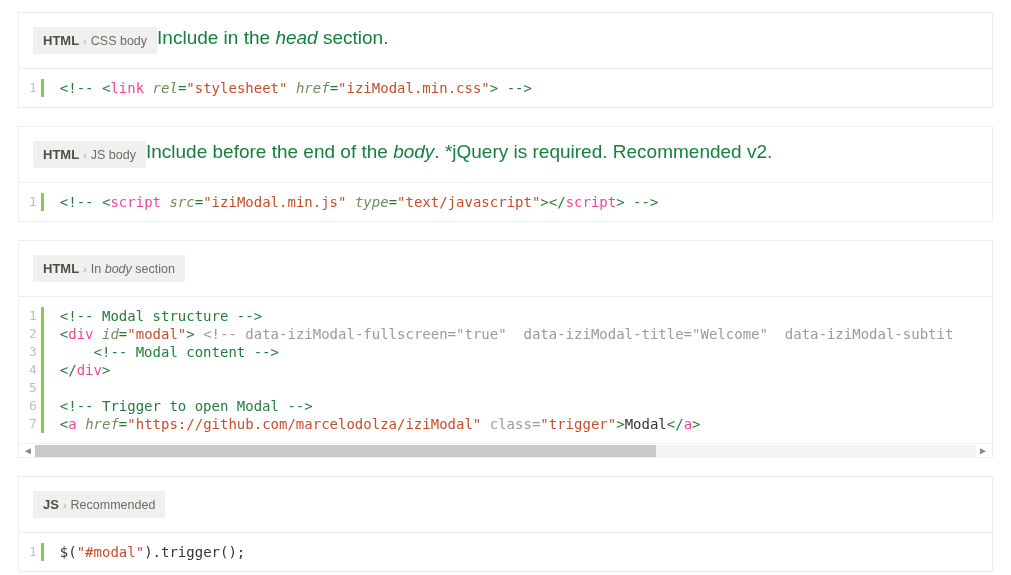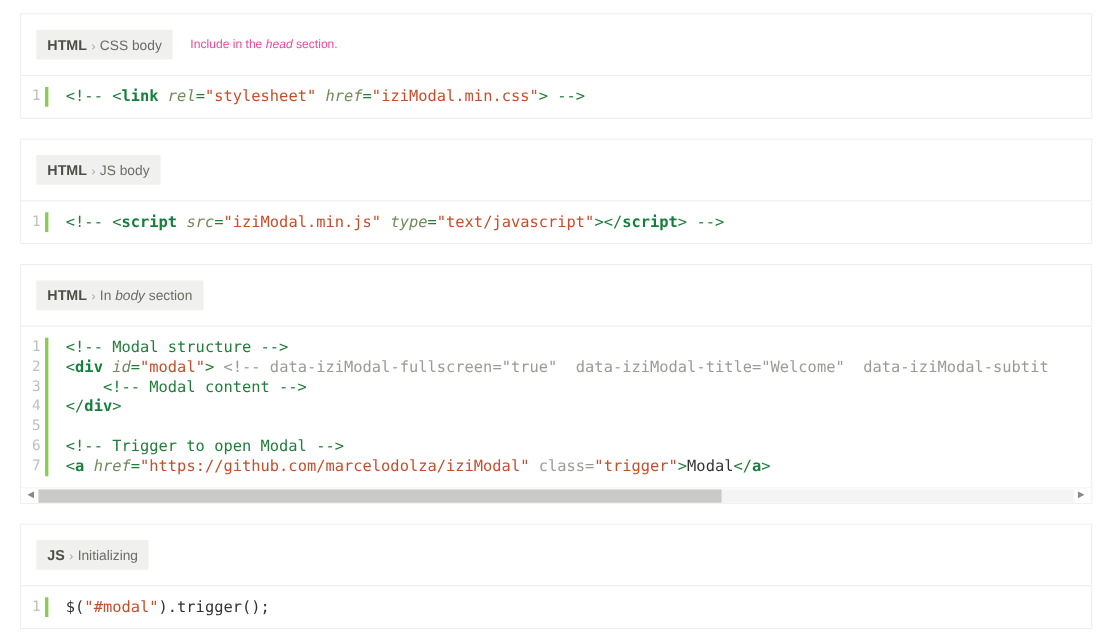--- a/index.html
+++ b/index.html
@@ -12,22 +12,21 @@
   }
   .panel {
     border: 1px solid #eee;
     margin: 0 18px 18px 18px;
     background: #fff;
   }
   .panel:first-child { margin-top: 12px; }
   .panel-header {
     padding: 14px 14px;
     display: flex;
-    align-items: center;
-    gap: 16px;
+    align-items: flex-start;
   }
   .header-tag {
     background: #f0f0ef;
     color: #5b5b57;
     padding: 6px 10px;
     font-size: 13px;
     display: inline-flex;
     align-items: baseline;
     gap: 4px;
     border-radius: 1px;
@@ -41,22 +40,22 @@
     font-size: 11px;
   }
   .header-tag .sub {
     color: #6c6c67;
     font-size: 12.5px;
   }
   .header-tag .sub em {
     font-style: italic;
   }
   .header-note {
-    color: #ec4899;
-    font-size: 11px;
+    color: #15803d;
+    font-size: 19px;
   }
   .header-note em { font-style: italic; }
   .code-area {
     border-top: 1px solid #eee;
     position: relative;
     display: flex;
     font-family: "Consolas", "Menlo", "Monaco", monospace;
     font-size: 14px;
     line-height: 1.3;
     overflow-x: auto;
@@ -79,21 +78,21 @@
   .code {
     flex: 1 0 auto;
     padding: 10px 10px 10px 16px;
     white-space: pre;
     color: #333;
   }
   .code .line { display: block; height: 18px; line-height: 18px; }
 
   
   .cmt { color: #227d3a; text-align: right; }      
-  .tag { color: #15803d; font-weight: 700; }
+  .tag { color: #ec4899; font-weight: 400; }
   .pun { color: #227d3a; }
   .attr { color: #718c5a; font-style: italic; }
   .str  { color: #c64e2a; }
   .plain { color: #333; }
   .grey { color: #9a9a97; }
 
   
   .hscroll {
     display: flex;
     height: 14px;
@@ -148,20 +147,21 @@
         <div class="code"><span class="line"><span class="pun">&lt;!--</span><span class="plain"> </span><span class="pun">&lt;</span><span class="tag">link</span><span class="plain"> </span><span class="attr">rel</span><span class="pun">=</span><span class="str">"stylesheet"</span><span class="plain"> </span><span class="attr">href</span><span class="pun">=</span><span class="str">"iziModal.min.css"</span><span class="pun">&gt;</span><span class="plain"> </span><span class="pun">--&gt;</span></span></div>
       </div>
     </div>
     <div class="panel">
       <div class="panel-header">
         <span class="header-tag">
           <span class="lang">HTML</span>
           <span class="chev">›</span>
           <span class="sub">JS body</span>
         </span>
+        <span class="header-note">Include before the end of the <em>body</em>. *jQuery is required. Recommended v2.</span>
       </div>
       <div class="code-area">
         <div class="gutter">
           <span class="ln">1</span>
         </div>
         <div class="bar"></div>
         <div class="code"><span class="line"><span class="pun">&lt;!--</span><span class="plain"> </span><span class="pun">&lt;</span><span class="tag">script</span><span class="plain"> </span><span class="attr">src</span><span class="pun">=</span><span class="str">"iziModal.min.js"</span><span class="plain"> </span><span class="attr">type</span><span class="pun">=</span><span class="str">"text/javascript"</span><span class="pun">&gt;&lt;/</span><span class="tag">script</span><span class="pun">&gt;</span><span class="plain"> </span><span class="pun">--&gt;</span></span></div>
       </div>
     </div>
     <div class="panel">
@@ -191,21 +191,21 @@
           <div class="thumb"></div>
         </div>
         <div class="arrow">►</div>
       </div>
     </div>
     <div class="panel">
       <div class="panel-header">
         <span class="header-tag">
           <span class="lang">JS</span>
           <span class="chev">›</span>
-          <span class="sub">Initializing</span>
+          <span class="sub">Recommended</span>
         </span>
       </div>
       <div class="code-area">
         <div class="gutter">
           <span class="ln">1</span>
         </div>
         <div class="bar"></div>
         <div class="code"><span class="line"><span class="plain">$(</span><span class="str">"#modal"</span><span class="plain">).trigger();</span></span></div>
       </div>
     </div>

